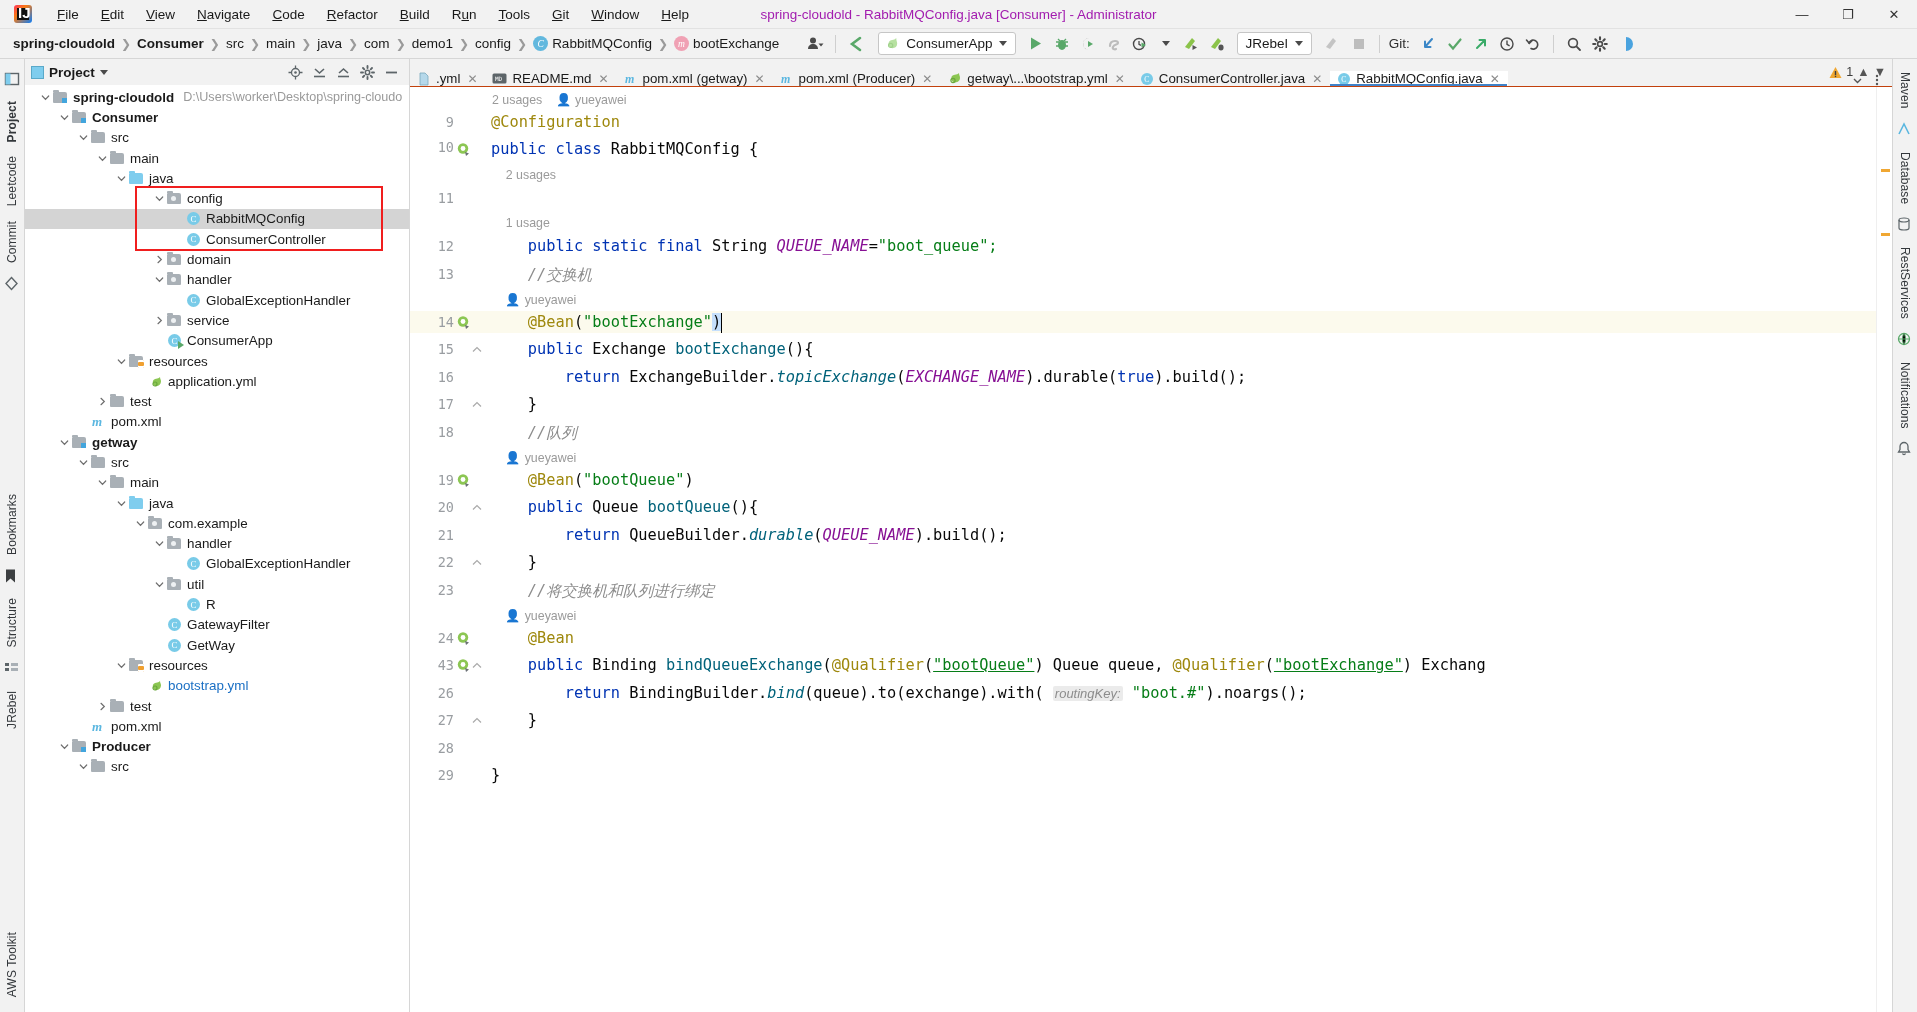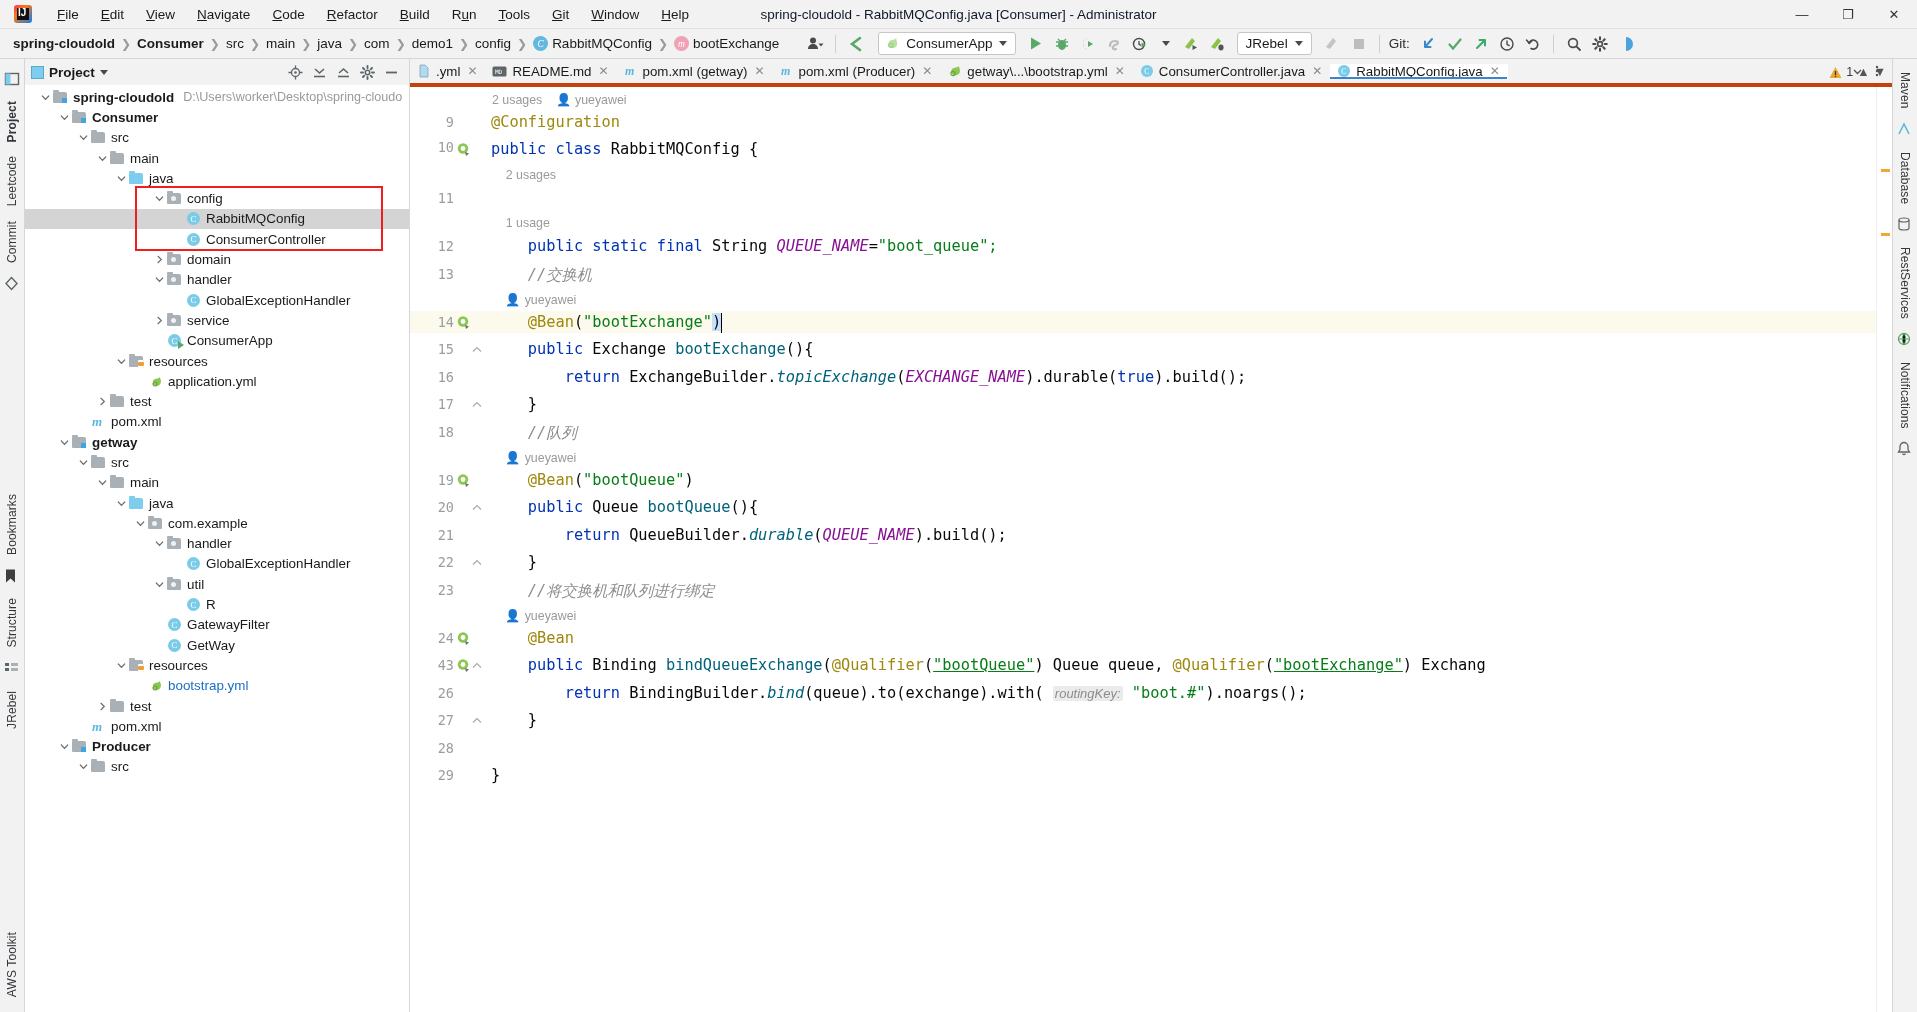--- a/index.html
+++ b/index.html
@@ -15,28 +15,28 @@
 
   
   .titlebar {
     height: 29px; background: #f2f2f2; display: flex; align-items: center;
     border-bottom: 1px solid #e2e2e2; position: relative; flex: 0 0 29px;
   }
   .ij-logo { width: 18px; height: 18px; margin-left: 14px; margin-right: 14px;
     border-radius: 3px; position: relative; overflow: hidden;
     background: linear-gradient(135deg,#fe315d 0%,#f97a12 35%,#087cfa 100%); }
   .ij-logo .ij-sq { position:absolute; left:3px; top:3px; width:12px; height:12px; background:#111; }
-  .ij-logo .ij-txt { position:absolute; left:4px; top:2px; color:#fff; font-size:10px; font-weight:bold;
+  .ij-logo .ij-txt { position:absolute; left:4px; top:2px; color:#fff; font-size:15px; font-weight:bold;
      font-family:"Liberation Sans",sans-serif; line-height:12px;}
   .menu { display: flex; align-items: center; gap: 0px; }
   .menu-item { padding: 3px 11px; font-size: 13.5px; color: #1a1a1a; cursor: default; white-space: nowrap;}
   .menu-item u { text-decoration: underline; }
   .win-title {
     position: absolute; left: 0; right: 0; text-align: center; font-size: 13.5px;
-    color: #0f172a; pointer-events: none;
+    color: #a21caf; pointer-events: none;
   }
   .win-ctrls { margin-left: auto; display: flex; height: 29px; z-index: 3; }
   .win-btn { width: 46px; height: 29px; display: flex; align-items: center; justify-content: center;
     font-size: 13px; color: #333; }
 
   
   .navbar {
     height: 30px; background: #f2f2f2; display: flex; align-items: center;
     border-bottom: 1px solid #d6d6d6; padding-left: 8px; flex: 0 0 30px; gap: 0;
   }
@@ -107,22 +107,22 @@
       color:#fff; font-size:9px; display:flex; align-items:center; justify-content:center;
       font-family:"Liberation Serif",serif; }
   .cls.run:after { content:''; position:absolute; right:-3px; bottom:-2px; width:0; height:0;
       border-left:6px solid #59a869; border-top:4px solid transparent; border-bottom:4px solid transparent; }
   .mvn { position:absolute; left:2px; top:0px; font-size:13px; color:#5bb7e0; font-style:italic;
       font-family:"Liberation Serif",serif; font-weight:bold; }
   .leaf-spring { position:absolute; left:2px; top:2px; width:13px; height:11px; }
 
   
   .editor-area { flex: 1; display: flex; flex-direction: column; min-width: 0; background: #fff; }
-  .tabbar { height: 28px; background: #f2f2f2; display: flex; align-items: center;
-     border-bottom: 4px solid #c2410c; flex: 0 0 28px; overflow: hidden; }
+  .tabbar { height: 28px; background: #f2f2f2; display: flex; align-items: flex-end;
+     border-bottom: 1px solid #c2410c; flex: 0 0 28px; overflow: hidden; }
   .tab { display: flex; align-items: center; gap: 5px; padding: 0 7px; font-size: 13.3px;
      white-space: nowrap; border-right: 1px solid transparent; position: relative; }
   .tab.active { background: #fff; }
   .tab.active:after { content:''; position:absolute; left:0; right:0; bottom:0; height:2px; background:#4083c9; }
   .tab .x { color: #8b8b8b; font-size: 12px; margin-left: 2px; }
   .tab-icons { margin-left: auto; display: flex; align-items: center; gap: 8px; padding: 0 9px; }
 
   .code-wrap { flex: 1; display: flex; min-height: 0; position: relative; background: #fff; }
   .gutter { width: 75px; flex: 0 0 75px; background: #fff; position: relative; }
   .code { flex: 1; position: relative; overflow: hidden; background: #fff;

